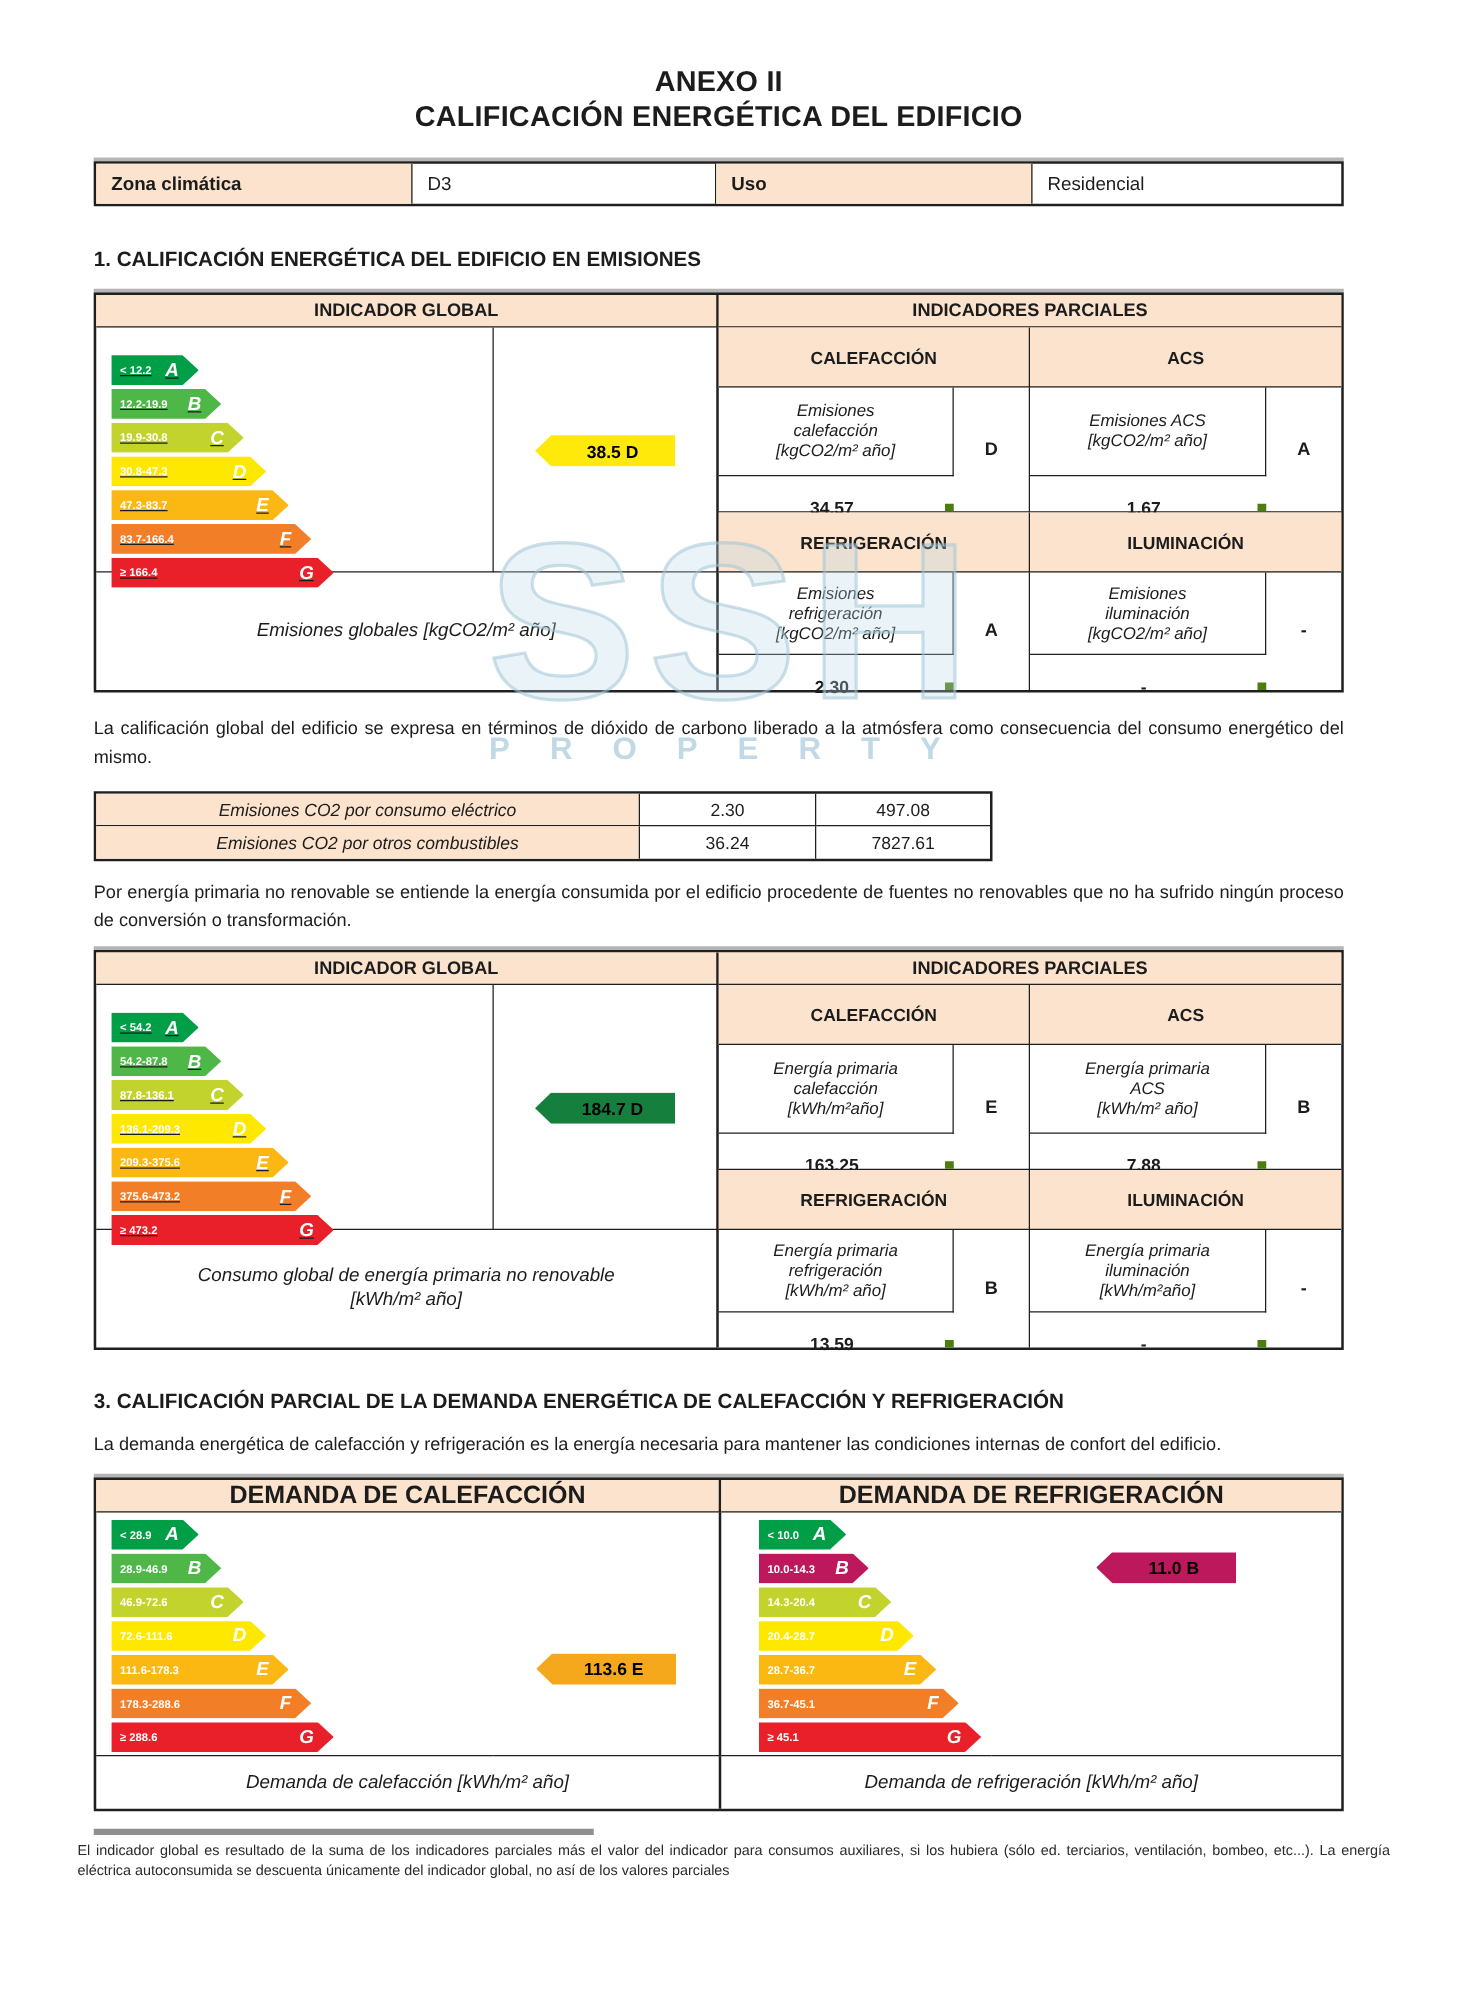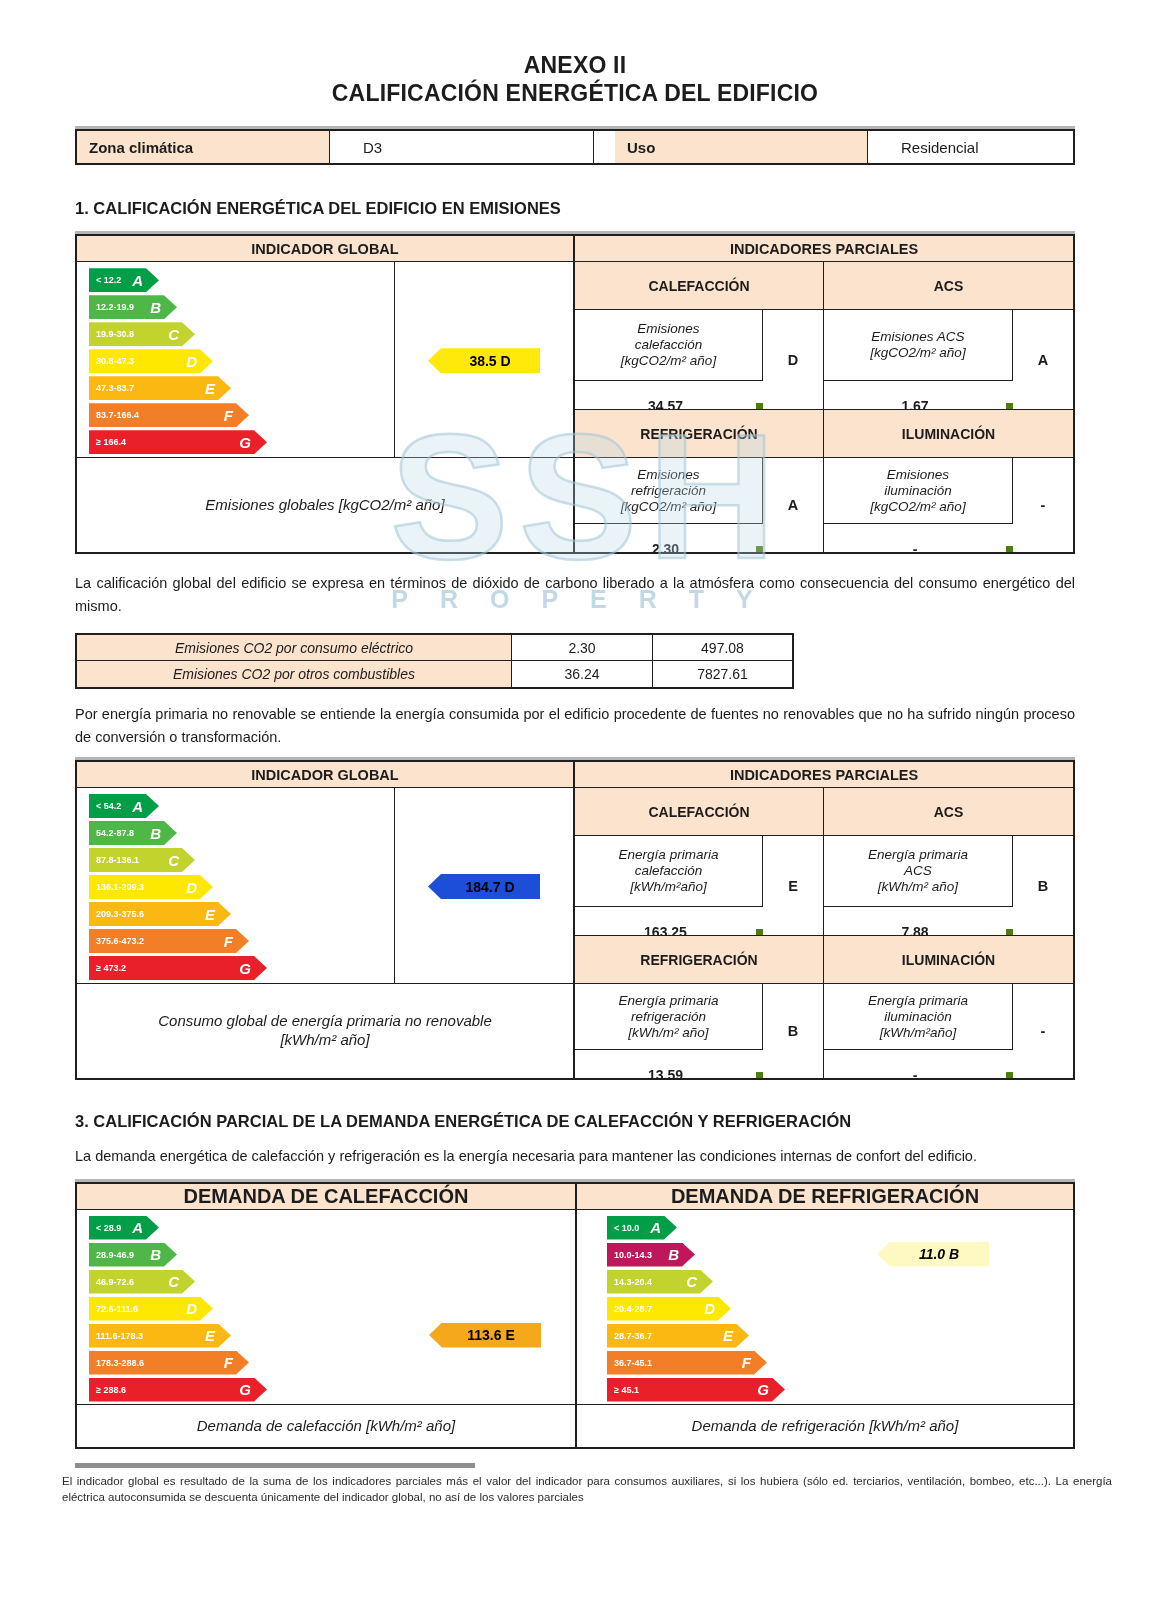--- a/index.html
+++ b/index.html
@@ -8,21 +8,21 @@
     width:1176px; height:1600px; position:relative; overflow:hidden;
     font-family:"Liberation Sans", sans-serif; color:#1c1c1c;
   }
   .content { position:absolute; left:75px; top:0; width:1000px; }
 
   
   .doc-title { margin-top:52px; text-align:center; font-weight:bold; font-size:23px; line-height:1.2; letter-spacing:.2px; }
 
   
   .peach { background:#fbe3cd; }
-  .shadowtop { box-shadow:0 -3px 0 #b5b5b5;gap:21px; }
+  .shadowtop { box-shadow:0 -3px 0 #b5b5b5; }
 
   
   .info-table { margin-top:22px; height:36px; border:2px solid #1f1f1f;
     display:grid; grid-template-columns:253px 243px 253px 243px; }
   .info-table > div { display:flex; align-items:center; padding-left:12px; font-size:15px; border-right:1px solid #1f1f1f; }
   .info-table > div:last-child { border-right:none; }
   .info-label { font-weight:bold; }
 
   
   .sec-heading { font-size:16.5px; font-weight:bold; }
@@ -30,21 +30,21 @@
   .para { margin-top:18px; font-size:14.5px; line-height:1.55; text-align:justify; }
 
   
   .maintable { margin-top:16px; border:2px solid #1f1f1f; position:relative; }
   .mt-grid { display:grid; grid-template-columns:318px 180px 249px 249px; grid-template-rows:26px 48px 100px 48px 94px; }
   .mt-grid > div { position:relative; }
   .mt-head { display:flex; align-items:center; justify-content:center; font-weight:bold; font-size:14.5px;
     border-bottom:1px solid #1f1f1f; background:#fbe3cd; }
   .hg { grid-column:1/3; grid-row:1; border-right:2px solid #1f1f1f; }
   .hp { grid-column:3/5; grid-row:1; }
-  .chart-cell { grid-column:1; grid-row:2/5; border-right:1px solid #1f1f1f; border-bottom:1px solid #1f1f1f; padding:6px 0 0 12px; }
+  .chart-cell { grid-column:1; grid-row:2/5; border-right:1px solid #1f1f1f; border-bottom:1px solid #1f1f1f; padding:22px 0 0 12px;text-decoration:underline; }
   .ind-cell  { grid-column:2; grid-row:2/5; border-right:2px solid #1f1f1f; border-bottom:1px solid #1f1f1f; }
   .cap-cell  { grid-column:1/3; grid-row:5; border-right:2px solid #1f1f1f;
     display:flex; align-items:center; justify-content:center; font-style:italic; font-size:15px;
     text-align:center; white-space:pre-line; line-height:1.25; }
   .ph  { display:flex; align-items:center; justify-content:center; font-weight:bold; font-size:14px;
     background:#fbe3cd; border-bottom:1px solid #1f1f1f; }
   .p1h { grid-column:3; grid-row:2; border-right:1px solid #1f1f1f; }
   .p2h { grid-column:4; grid-row:2; }
   .p3h { grid-column:3; grid-row:4; border-right:1px solid #1f1f1f; }
   .p4h { grid-column:4; grid-row:4; }
@@ -253,21 +253,21 @@
           <div class="sarrow" style="background: rgb(243, 126, 40); width: 160px;">
             <span class="srange">375.6-473.2</span>
             <span class="sletter">F</span>
           </div>
           <div class="sarrow" style="background: rgb(233, 32, 42); width: 178px;">
             <span class="srange">≥ 473.2</span>
             <span class="sletter">G</span>
           </div>
         </div>
       <div class="ind-cell">
-        <div class="indicator" style="background: #1d4ed8; top: 86px;">184.7 D</div>
+        <div class="indicator" style="background: #15803d; top: 86px;">184.7 D</div>
       </div>
       <div class="cap-cell">Consumo global de energía primaria no renovable
 [kWh/m² año]</div>
 
       <div class="ph p1h">CALEFACCIÓN</div>
       <div class="ph p2h">ACS</div>
       <div class="pc p1c">
         <div class="plabel">Energía primaria
 calefacción
 [kWh/m²año]</div>
@@ -366,21 +366,21 @@
           <div class="sarrow" style="background: rgb(243, 126, 40); width: 160px;">
             <span class="srange">36.7-45.1</span>
             <span class="sletter">F</span>
           </div>
           <div class="sarrow" style="background: rgb(233, 32, 42); width: 178px;">
             <span class="srange">≥ 45.1</span>
             <span class="sletter">G</span>
           </div>
         </div>
       <div class="dind-right">
-        <div class="indicator" style="background: #fef9c3; top: 32px; font-style: italic;">11.0 B</div>
+        <div class="indicator" style="background: #be185d; top: 32px;">11.0 B</div>
       </div>
 
       <div class="dcap dcap-left">Demanda de calefacción [kWh/m² año]</div>
       <div class="dcap dcap-right">Demanda de refrigeración [kWh/m² año]</div>
     </div>
   </div>
 
   <div class="footrule"></div>
   <p class="footer-text">El indicador global es resultado de la suma de los indicadores parciales más el valor del indicador para consumos auxiliares, si los hubiera (sólo ed. terciarios, ventilación, bombeo, etc...). La energía eléctrica autoconsumida se descuenta únicamente del indicador global, no así de los valores parciales</p>
 

